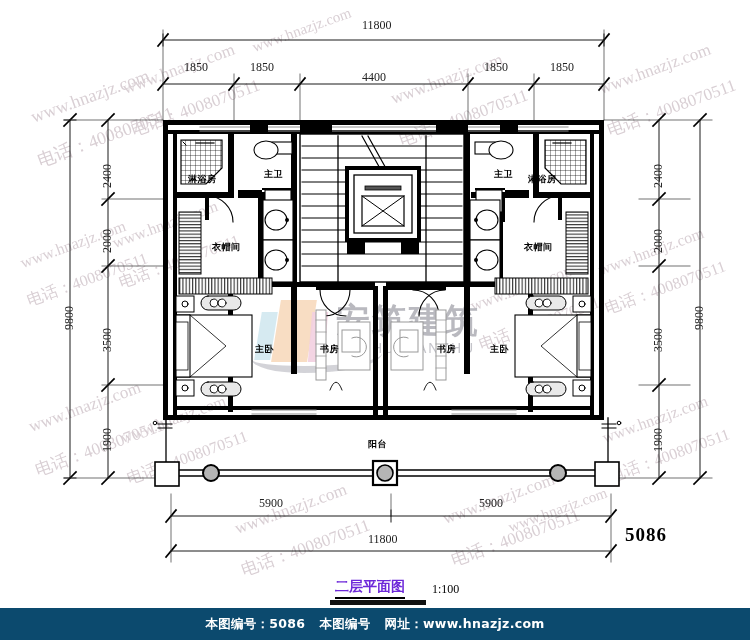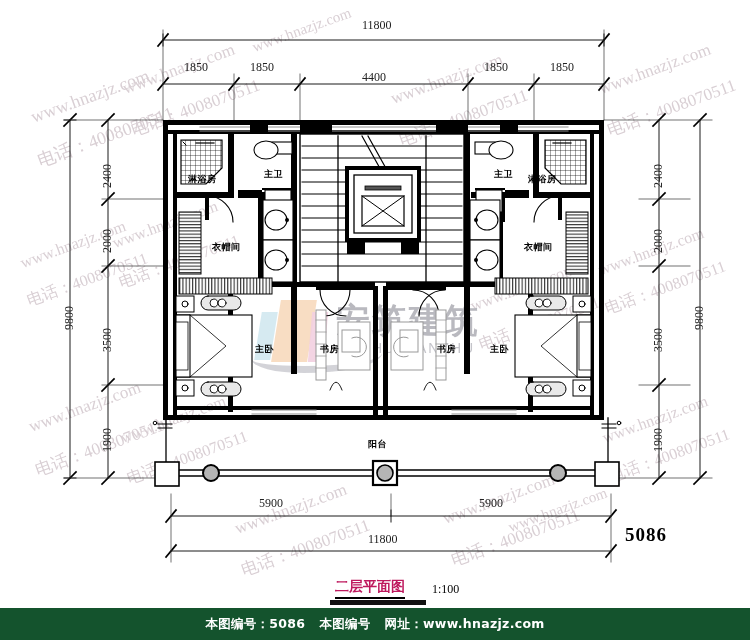--- a/index.html
+++ b/index.html
@@ -29,40 +29,40 @@
          font-size:34px;font-weight:bold;letter-spacing:2px;white-space:nowrap;
          font-family:Liberation Sans, sans-serif;}
   .lg-en{position:absolute;left:86px;top:44px;color:#c4c4ca;
          font-size:14px;letter-spacing:2px;white-space:nowrap;}
 
   
   #dwg{position:absolute;left:0;top:0;z-index:10;}
 
   
   #footer{position:absolute;left:0;top:608px;width:750px;height:32px;
-          background:#14532d;z-index:30;}
+          background:#0c4a6e;z-index:30;}
   #footer .inner{display:flex;align-items:center;height:32px;
                  justify-content:center;gap:14px;color:#fff;
                  font-size:12.5px;font-weight:bold;letter-spacing:.3px;
                  font-family:"DejaVu Sans","Liberation Sans",sans-serif;}
   #footer .seg{white-space:nowrap;}
   #topbar{position:absolute;left:330px;top:600px;width:96px;height:5px;
           background:#111;z-index:30;}
 
   
   .rmlabel{position:absolute;z-index:20;font-size:9px;font-weight:bold;color:#000;
            font-family:"DejaVu Sans","Liberation Sans",sans-serif;
            white-space:nowrap;letter-spacing:.5px;}
   .dim{position:absolute;z-index:20;font-size:12px;color:#222;white-space:nowrap;
        font-family:"Liberation Serif","DejaVu Serif",serif;}
   .dimv{position:absolute;z-index:20;font-size:12px;color:#222;white-space:nowrap;
         font-family:"Liberation Serif","DejaVu Serif",serif;
         transform:rotate(-90deg);transform-origin:left top;}
   .title-cn{position:absolute;z-index:20;font-size:14px;font-weight:bold;
-            color:#be185d;white-space:nowrap;border-bottom:2.5px solid #000;
+            color:#6d28d9;white-space:nowrap;border-bottom:2.5px solid #000;
             padding-bottom:1px;font-family:"DejaVu Sans","Liberation Sans",sans-serif;}
   .title-sc{position:absolute;z-index:20;font-size:12px;color:#000;white-space:nowrap;
             font-family:"Liberation Serif","DejaVu Serif",serif;}
   .dwgno{position:absolute;z-index:20;font-size:19px;font-weight:bold;color:#000;
          font-family:"Liberation Serif","DejaVu Serif",serif;letter-spacing:1px;}
 </style>
 </head>
 <body>
 
 <div id="root">

